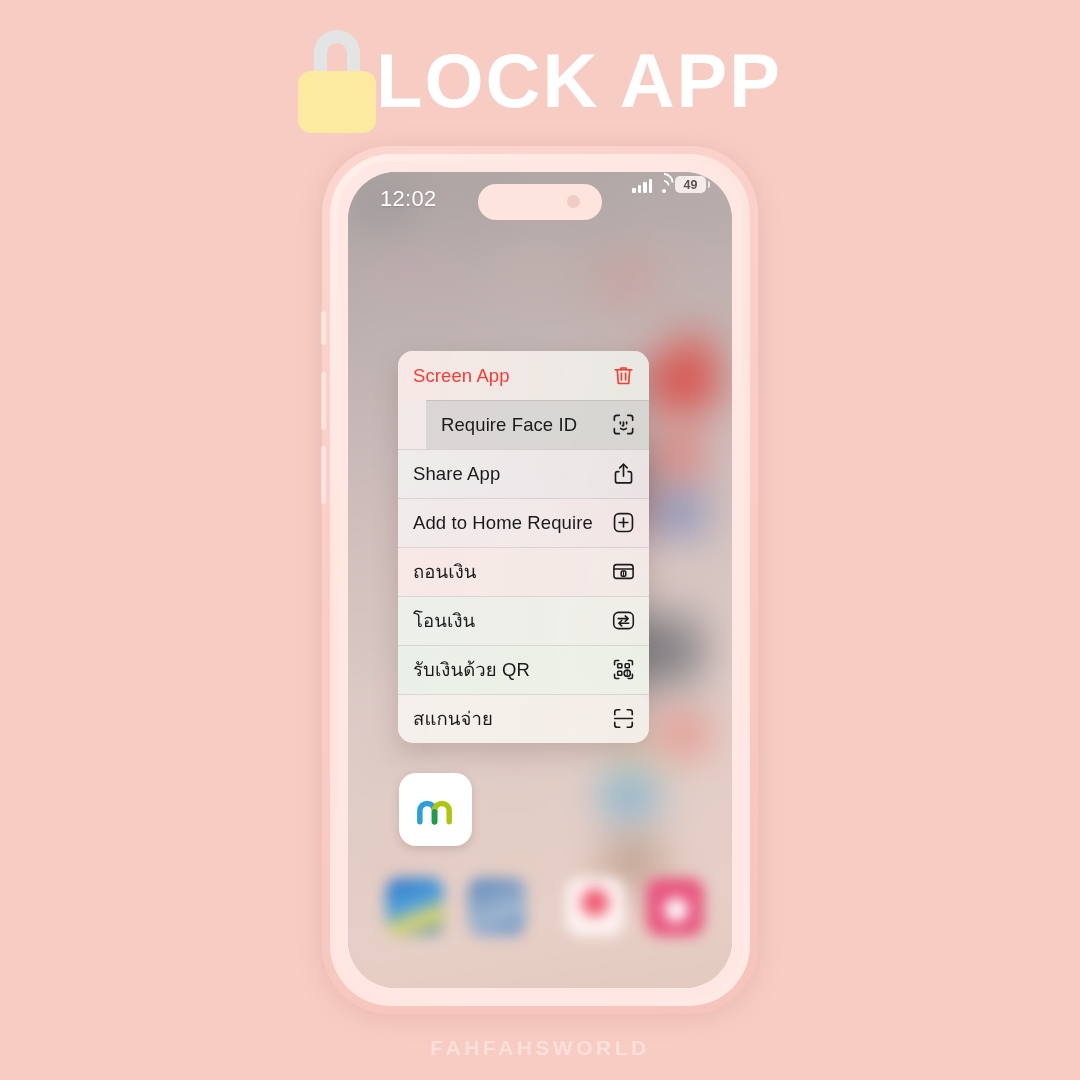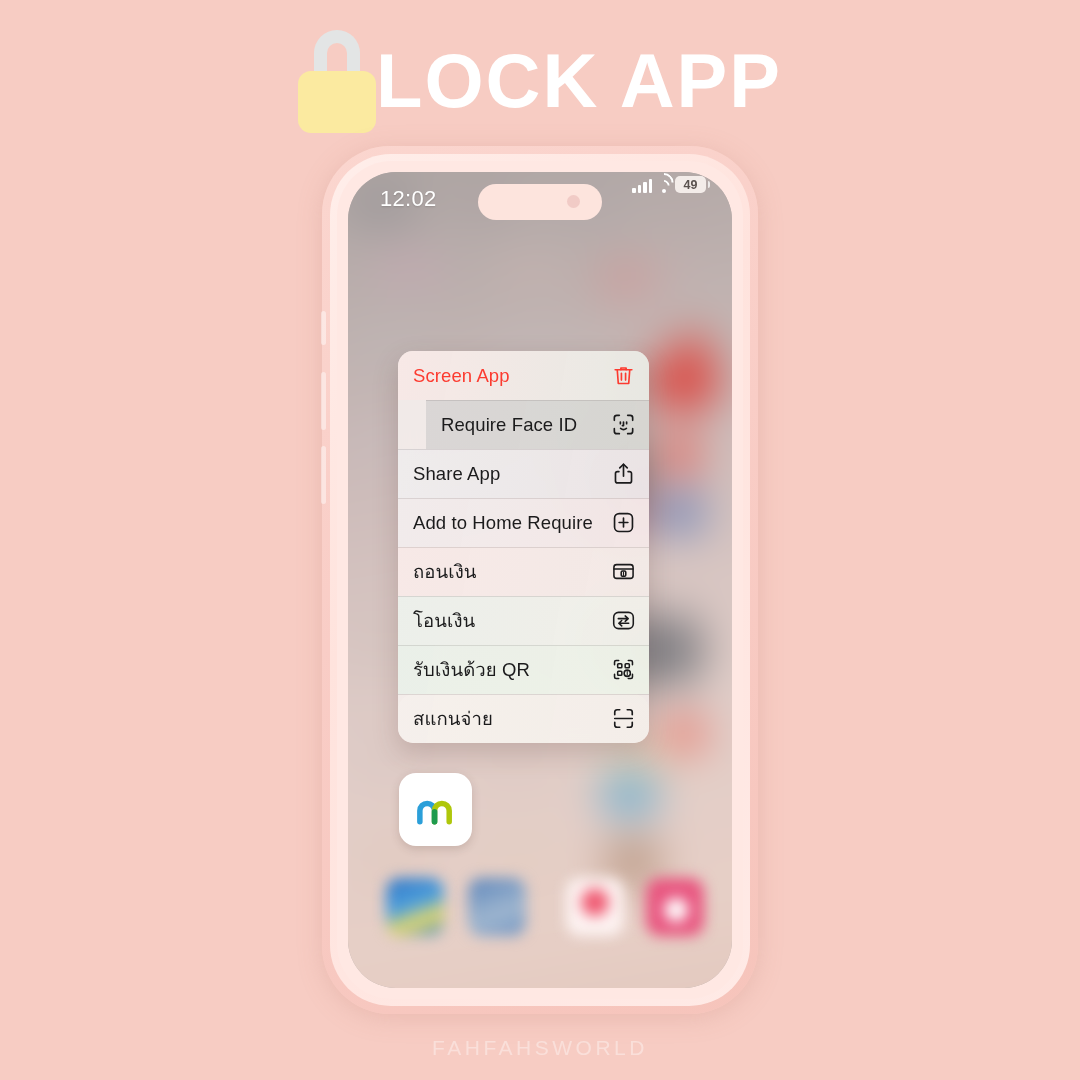--- a/index.html
+++ b/index.html
@@ -144,21 +144,21 @@
   }
   .app-icon svg { width:44px; height:30px; }
 
   
   .dock { position:absolute; left:0; bottom:44px; width:384px; height:74px; }
   .dock-app { position:absolute; width:58px; height:58px; border-radius:14px;
     filter:blur(7px); top:8px; }
 
   .watermark {
     position:absolute; left:0; bottom:20px; width:1080px; text-align:center;
-    color:rgba(255,255,255,.38); font-size:21px; font-weight:normal; letter-spacing:3.5px;
+    color:rgba(255,255,255,.38); font-size:21px; font-weight:bold; letter-spacing:3.5px;
   }
 </style>
 </head>
 <body>
 
 <div class="header">
   <div class="lock-icon">
     <div class="lock-shackle"></div>
     <div class="lock-body"></div>
   </div>

